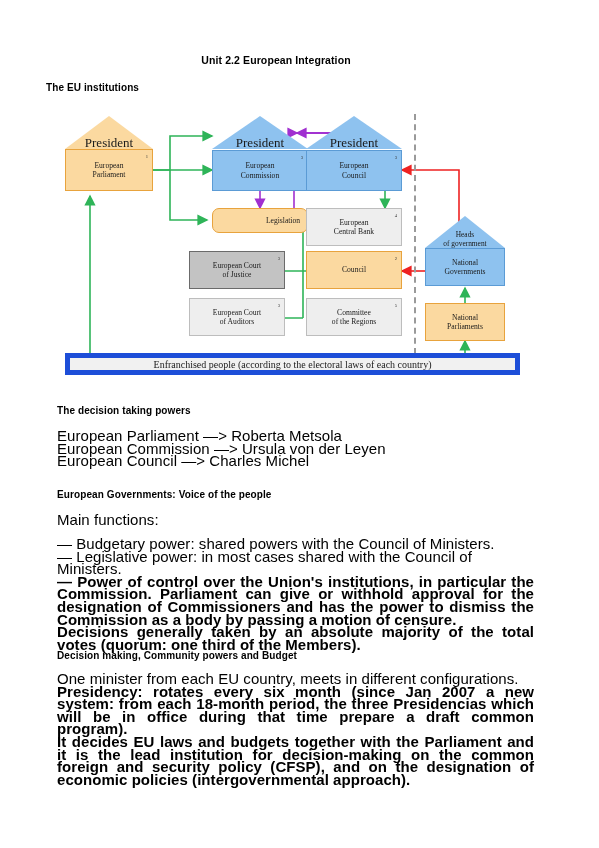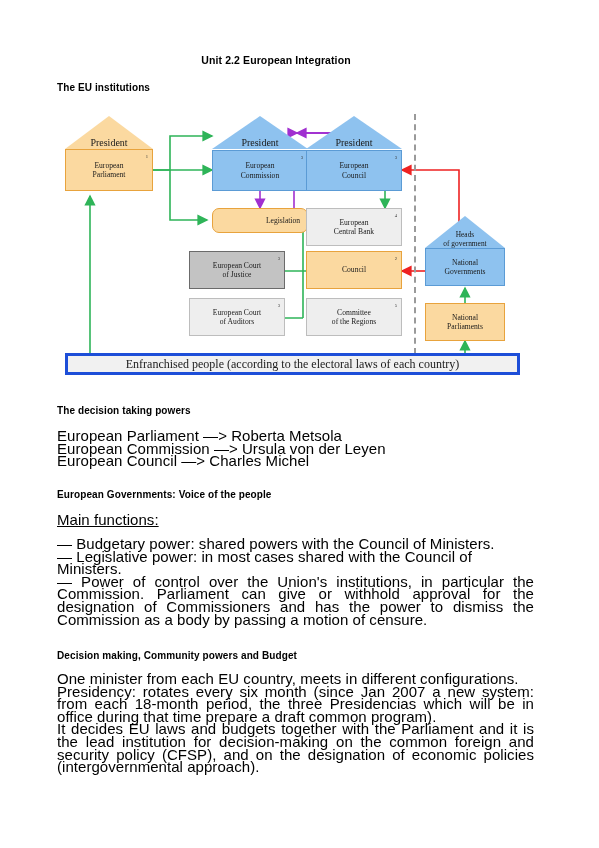--- a/index.html
+++ b/index.html
@@ -35,23 +35,23 @@
   .sec-head {
     font-size: 10px;
     font-weight: bold;
     letter-spacing: 0.1px;
   }
   .body-text {
     font-size: 15px;
     line-height: 12.6px;
     letter-spacing: 0.05px;
   }
-  .just { text-align: justify; }
-
-  #eu-institutions-heading { position: absolute; left: 57px; top: 82px; }
+  .just { text-align: justify; font-weight: bold; }
+
+  #eu-institutions-heading { position: absolute; left: 46px; top: 82px; }
 
   
   .diagram {
     position: absolute;
     left: 57px;
     top: 108px;
     width: 470px;
     height: 270px;
   }
   .node {
@@ -76,21 +76,21 @@
   .orange { background: #fbd9a0; border: 1px solid #e8a33d; }
   .blue   { background: #8ec2ef; border: 1px solid #5b9bd5; }
   .greydark { background: #c3c3c3; border: 1px solid #6b6b6b; }
   .greylight { background: #eeeeee; border: 1px solid #bdbdbd; }
   .rounded { border-radius: 7px; }
 
   
   .roof {
     position: absolute;
     font-family: "Liberation Serif", serif;
-    font-size: 10px;
+    font-size: 13px;
     line-height: 9px;
     color: #1a1a1a;
     text-align: center;
   }
   .roof .tri {
     position: absolute;
     left: 0; top: 0;
     width: 0; height: 0;
     border-style: solid;
   }
@@ -103,42 +103,42 @@
 
   .divider {
     position: absolute;
     border-left: 2px dashed #9a9a9a;
     width: 0;
   }
   .band {
     position: absolute;
     box-sizing: border-box;
     background: #f1f1f1;
-    border: 3px solid #1d4ed8;
+    border: 5px solid #1d4ed8;
     display: flex;
     align-items: center;
     justify-content: center;
     font-family: "Liberation Serif", serif;
-    font-size: 12px;
+    font-size: 10px;
     color: #1a1a1a;
   }
   svg.arrows {
     position: absolute;
     left: 0; top: 0;
     width: 470px;
     height: 270px;
     overflow: visible;
   }
 
   
   #decision-powers-heading { position: absolute; left: 57px; top: 405px; }
   #decision-powers-list { position: absolute; left: 57px; top: 430px; width: 470px; }
 
   #ep-voice-heading { position: absolute; left: 57px; top: 489px; }
-  #ep-main-functions-label { position: absolute; left: 57px; top: 514px; width: 470px; text-decoration: underline; }
+  #ep-main-functions-label { position: absolute; left: 57px; top: 514px; width: 470px; }
   #ep-bullets { position: absolute; left: 57px; top: 538px; width: 477px; }
 
   #decision-making-heading { position: absolute; left: 57px; top: 650px; }
   #decision-making-body { position: absolute; left: 57px; top: 673px; width: 477px; }
 </style>
 </head>
 <body>
 
 <div class="page">
 
@@ -309,20 +309,21 @@
   </div>
 
   <div class="sec-head" id="ep-voice-heading">European Governments: Voice of the people</div>
 
   <div class="body-text" id="ep-main-functions-label">Main functions:</div>
 
   <div class="body-text" id="ep-bullets">
     <div>— Budgetary power: shared powers with the Council of Ministers.</div>
     <div>— Legislative power: in most cases shared with the Council of Ministers.</div>
     <div class="just">— Power of control over the Union's institutions, in particular the Commission. Parliament can give or withhold approval for the designation of Commissioners and has the power to dismiss the Commission as a body by passing a motion of censure.</div>
+    <div class="just">Decisions generally taken by an absolute majority of the total votes (quorum: one third of the Members).</div>
   </div>
 
   <div class="sec-head" id="decision-making-heading">Decision making, Community powers and Budget</div>
 
   <div class="body-text" id="decision-making-body">
     <div>One minister from each EU country, meets in different configurations.</div>
     <div class="just">Presidency: rotates every six month (since Jan 2007 a new system: from each 18-month period, the three Presidencias which will be in office during that time prepare a draft common program).</div>
     <div class="just">It decides EU laws and budgets together with the Parliament and it is the lead institution for decision-making on the common foreign and security policy (CFSP), and on the designation of economic policies (intergovernmental approach).</div>
   </div>
 

